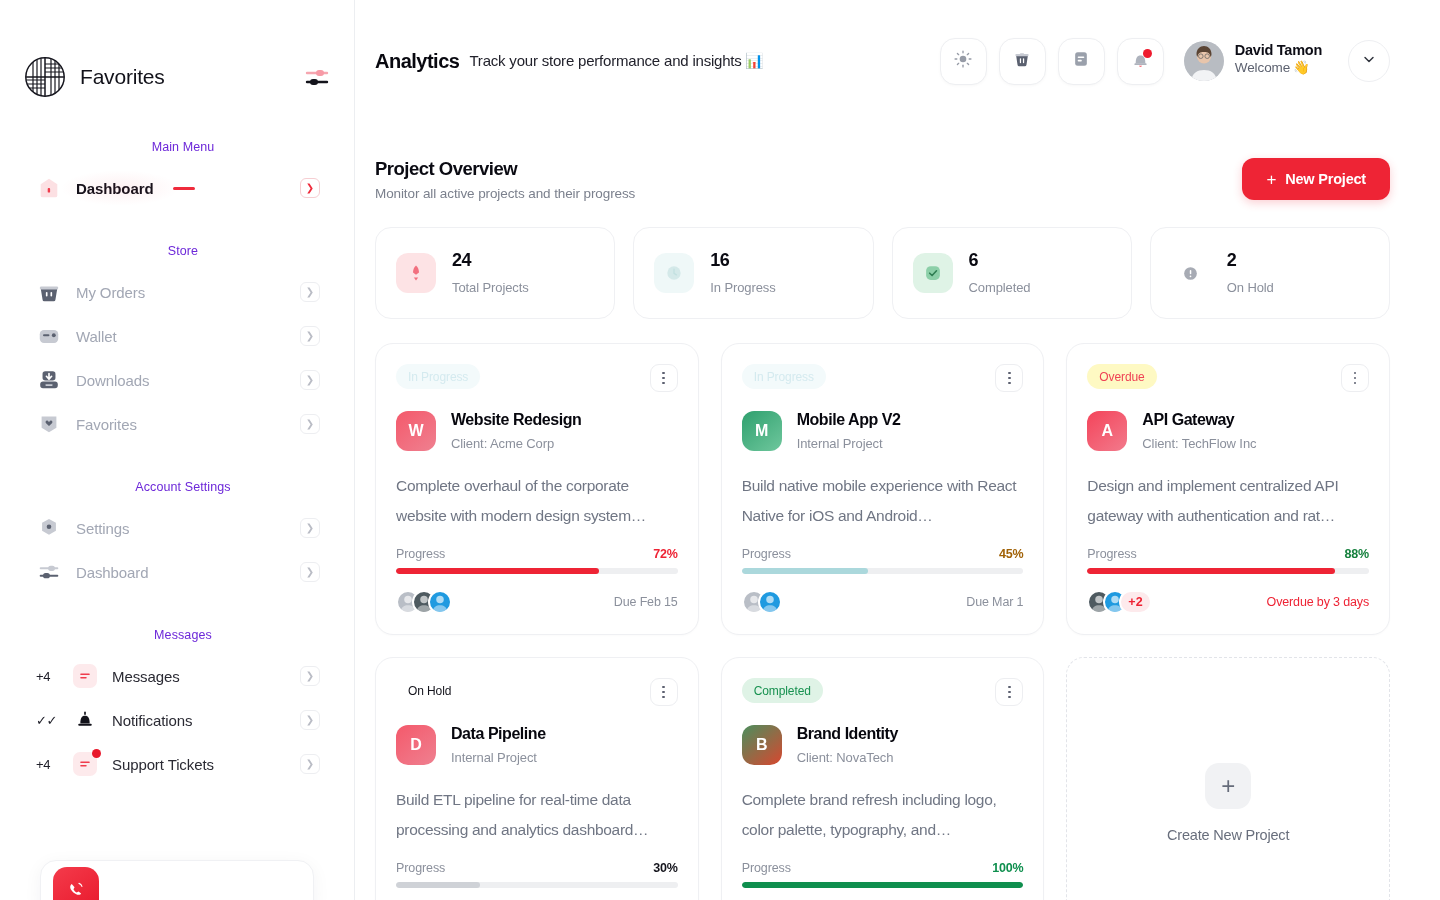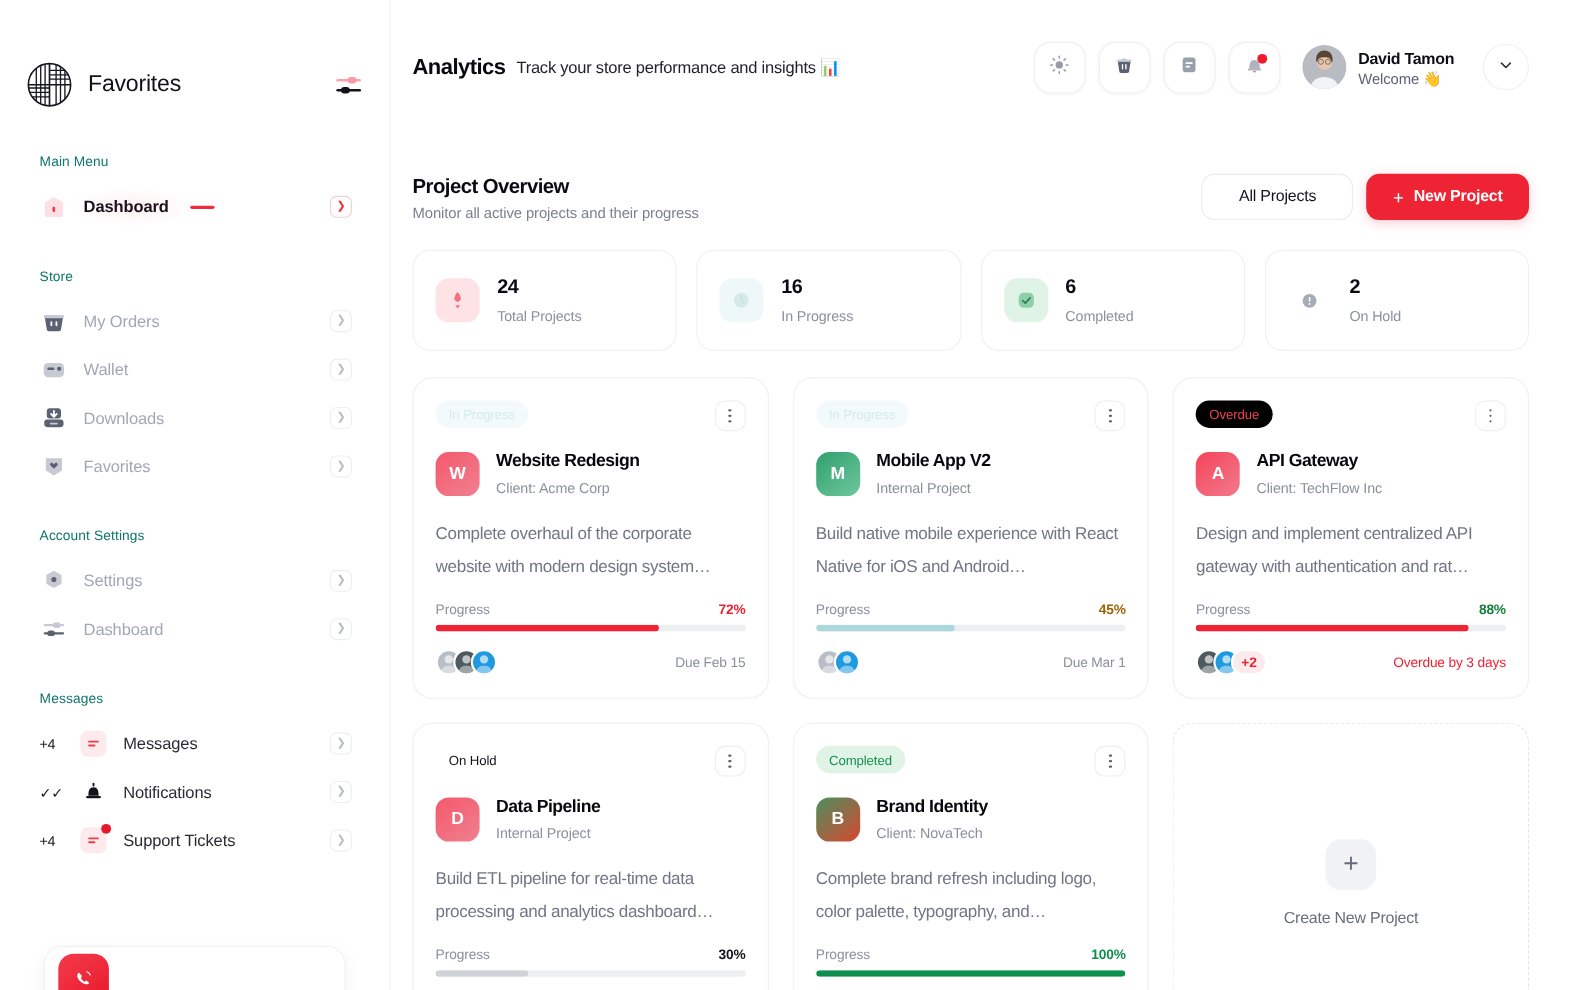--- a/index.html
+++ b/index.html
@@ -21,22 +21,22 @@
     padding: 0 24px;
     position: relative;
     flex-shrink: 0;
   }
   .brand { display: flex; align-items: center; gap: 14px; padding-top: 56px; }
   .brand-logo { width: 42px; height: 42px; flex-shrink: 0; }
   .brand-name { font-size: 21px; font-weight: 400; letter-spacing: -.2px; color: #12121a; }
   .brand-toggle { margin-left: auto; width: 26px; height: 26px; display:flex; align-items:center; justify-content:center; cursor:pointer; }
 
   .sec-label {
-    font-size: 12.5px; color: #0f766e; letter-spacing: .1px;
-    margin-top: 34px; margin-bottom: 12px; padding-left: 12px;
+    font-size: 12.5px; color: #6d28d9; letter-spacing: .1px;
+    margin-top: 34px; margin-bottom: 12px; padding-left: 12px; text-align: center;
   }
   .sec-label.first { margin-top: 42px; }
 
   .nav-item {
     display: flex; align-items: center; gap: 14px;
     height: 44px; padding: 0 10px 0 12px;
     border-radius: 12px; cursor: pointer; position: relative;
   }
   .nav-ico {
     width: 26px; height: 26px; flex-shrink: 0;
@@ -87,21 +87,21 @@
   .topbar { display: flex; align-items: center; padding-top: 24px; height: 98px; }
   .page-title { font-size: 20px; font-weight: 700; letter-spacing: -.5px; color: #08080f; }
   .page-sub { font-size: 15px; color: #22222c; letter-spacing: -.2px; margin-left: 10px;}
   .topbar-right { margin-left: auto; display: flex; align-items: center; gap: 12px; }
   .icon-btn {
     width: 47px; height: 47px; border-radius: 15px; background: #fff;
     border: 1px solid #eeeff2; display: flex; align-items: center; justify-content: center;
     cursor: pointer; position: relative; box-shadow: 0 1px 3px rgba(20,20,40,.03);
   }
   .icon-dot { position: absolute; top: 10px; right: 11px; width: 9px; height: 9px; border-radius: 50%; background: #ee1b2e; }
-  .user-chip { display: flex; align-items: flex-end; gap: 11px; margin-left: 8px; }
+  .user-chip { display: flex; align-items: flex-start; gap: 11px; margin-left: 8px; }
   .avatar-lg { width: 40px; height: 40px; border-radius: 50%; overflow: hidden; flex-shrink: 0; background:#cfd3d8; }
   .user-name { font-size: 14.5px; font-weight: 700; color: #0d0d16; letter-spacing: -.25px; line-height: 1.25; }
   .user-welcome { font-size: 13.5px; color: #5d6270; letter-spacing: -.1px; line-height: 1.3; }
   .dd-btn {
     width: 42px; height: 42px; border-radius: 50%; border: 1px solid #eeeff2;
     display: flex; align-items: center; justify-content: center; margin-left: 14px; cursor: pointer; background:#fff;
   }
 
   
   .sec-head { display: flex; align-items: flex-start; margin-top: 60px; }
@@ -137,21 +137,21 @@
     border-radius: 18px; background: #fff; border: 1px solid #eff0f3;
     padding: 20px 20px 18px; height: 292px; display: flex; flex-direction: column;
     box-shadow: 0 1px 2px rgba(25,25,45,.02);
   }
   .proj-top { display: flex; align-items: flex-start; }
   .pill {
     height: 25px; border-radius: 20px; padding: 0 12px; display: inline-flex;
     align-items: center; font-size: 12px; letter-spacing: -.1px; font-weight: 400;
   }
   .pill.inprogress { background: #f3fafb; color: #d4eaef; }
-  .pill.overdue { background: #000000; color: #ef4255; }
+  .pill.overdue { background: #fef9c3; color: #ef4255; }
   .pill.onhold { background: #ffffff; color: #14141c; }
   .pill.completed { background: #dff3e6; color: #179150; }
   .kebab {
     margin-left: auto; width: 28px; height: 28px; border-radius: 9px; border: 1px solid #edeef1;
     display: flex; flex-direction: column; align-items: center; justify-content: center; gap: 2.5px; cursor: pointer;
   }
   .kebab i { width: 2.6px; height: 2.6px; border-radius: 50%; background: #5c6070; display:block;}
 
   .proj-id { display: flex; align-items: center; gap: 15px; margin-top: 18px; }
   .proj-badge {
@@ -467,21 +467,20 @@
         </div>
       </div>
     </div>
 
     <div class="sec-head">
       <div>
         <div class="sec-title">Project Overview</div>
         <div class="sec-desc">Monitor all active projects and their progress</div>
       </div>
       <div class="sec-actions">
-        <div class="select-box">All Projects</div>
         <div class="btn-primary">
           <span class="btn-plus">+</span>
           <span>New Project</span>
         </div>
       </div>
     </div>
 
     <div class="stats">
 
       <div class="stat-card">

